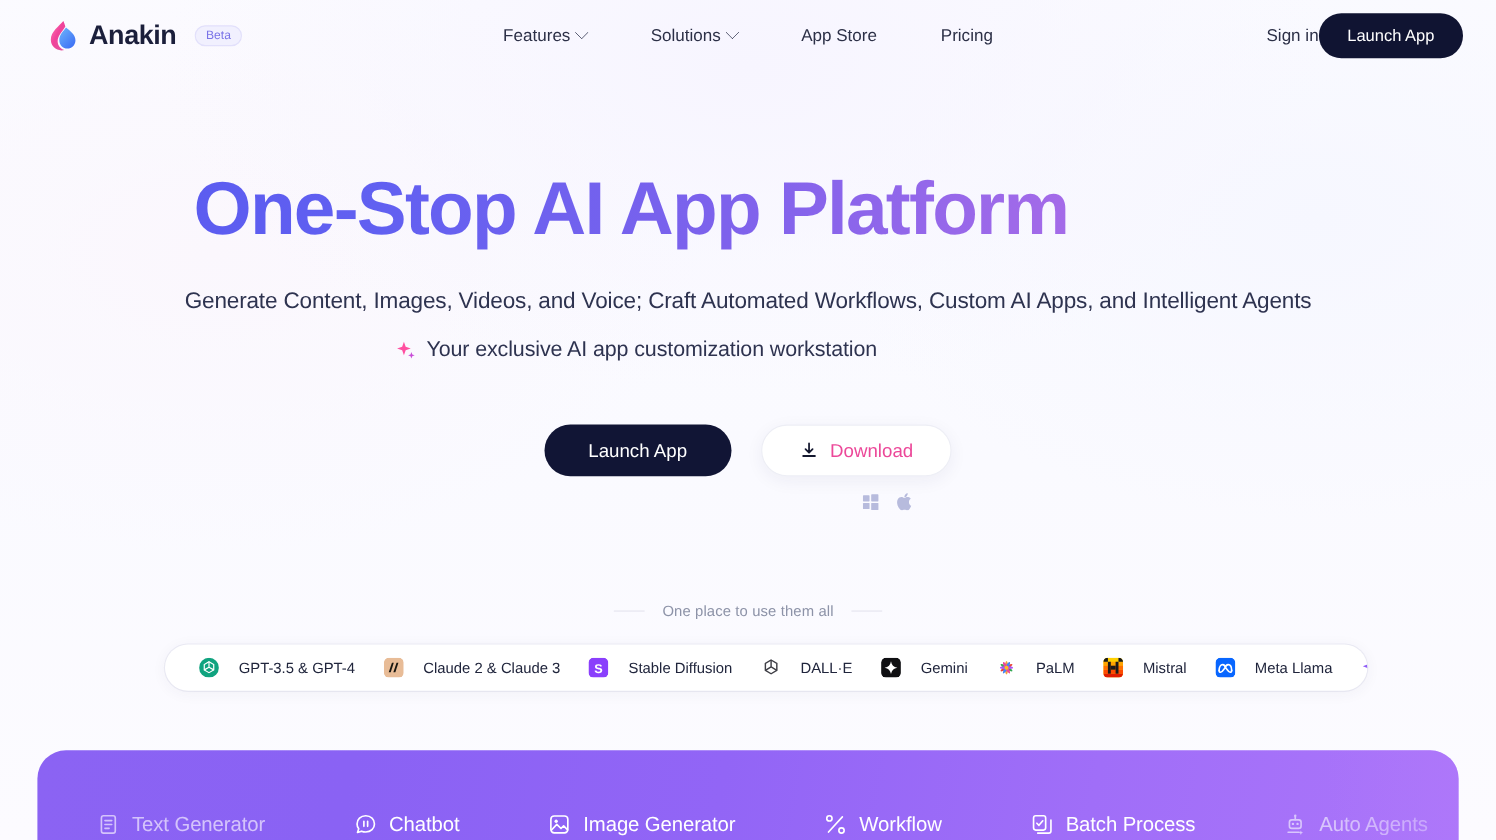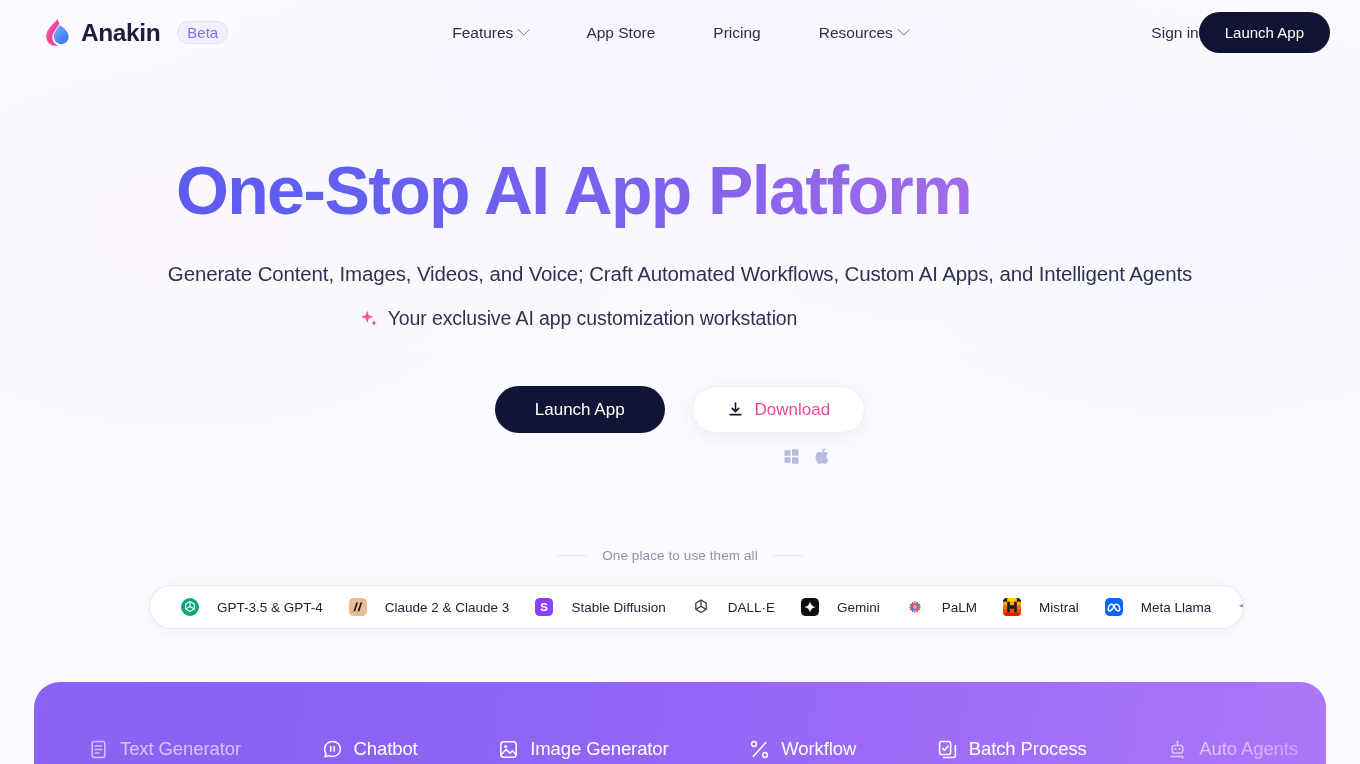--- a/index.html
+++ b/index.html
@@ -44,21 +44,21 @@
   }
   .brand-mark { width: 27px; height: 29px; display: block; }
   .brand-name {
     font-size: 24.5px;
     font-weight: 700;
     letter-spacing: -0.4px;
     color: #1b1f3b;
   }
   .beta-badge {
     margin-left: 7px;
-    font-size: 15px;
+    font-size: 11px;
     font-weight: 500;
     color: #7b74e8;
     background: #f1f0fe;
     border: 1px solid #e2e0fb;
     border-radius: 11px;
     padding: 2.5px 9px 3px;
     line-height: 1;
   }
 
   nav.main-nav {
@@ -334,28 +334,28 @@
       <span class="brand-name">Anakin</span>
       <span class="beta-badge">Beta</span>
     </div>
 
     <nav class="main-nav">
       <div class="nav-item">
         <span>Features</span>
         <span class="chev"></span>
       </div>
       <div class="nav-item">
+        <span>Solutions</span>
+        <span class="chev"></span>
+      </div>
+      <div class="nav-item">
         <span>App Store</span>
       </div>
       <div class="nav-item">
         <span>Pricing</span>
-      </div>
-      <div class="nav-item">
-        <span>Resources</span>
-        <span class="chev"></span>
       </div>
     </nav>
 
     <div class="nav-right">
       <span class="signin">Sign in</span>
       <button class="btn-launch-nav">Launch App</button>
     </div>
   </header>
 
   <section class="hero">

